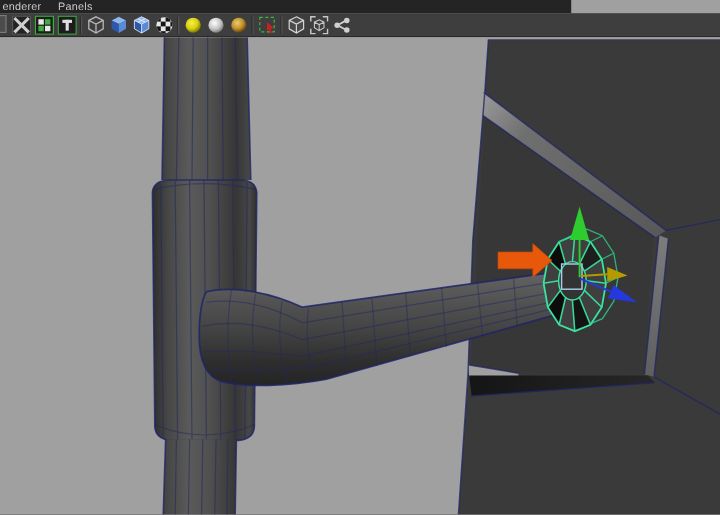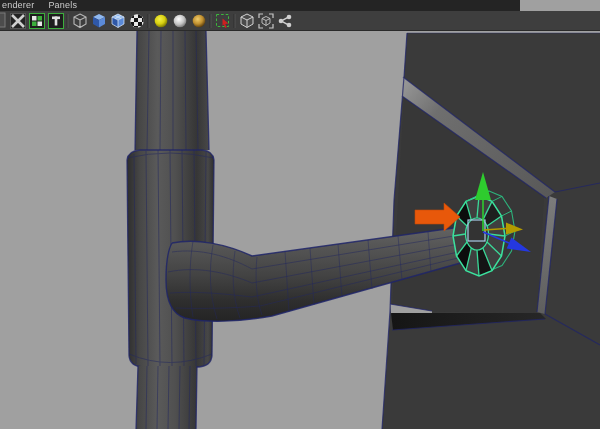--- a/index.html
+++ b/index.html
@@ -3,21 +3,21 @@
 <meta charset="utf-8">
 <style>
   html,body{margin:0;padding:0;background:#111;}
   .window{
     position:relative;width:600px;height:429px;overflow:hidden;
     font-family:"Liberation Sans",sans-serif;
     background:#a0a0a0;
   }
   
   .menubar{
-    position:absolute;top:0;left:0;width:520px;height:11px;
+    position:absolute;top:0;left:0;width:476px;height:11px;
     background:#242424;display:flex;align-items:center;gap:14px;
     padding-left:2px;box-sizing:border-box;
   }
   .menubar .menu-item{
     font-size:9px;line-height:11px;color:#cccccc;letter-spacing:.2px;cursor:default;
   }
   
   .toolbar{
     position:absolute;top:11px;left:0;width:600px;height:20px;
     background:#3e3e3e;border-bottom:1px solid #2a2a2a;box-sizing:border-box;

